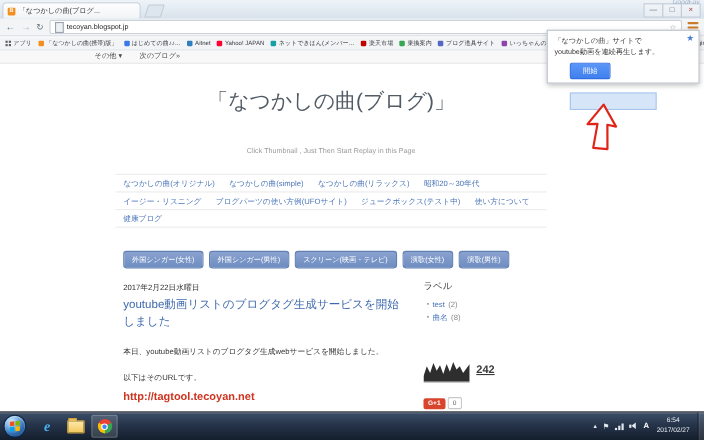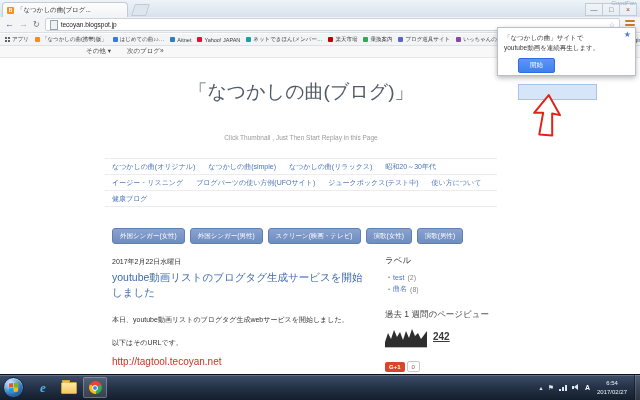--- a/index.html
+++ b/index.html
@@ -63,21 +63,21 @@
   .nav-link{color:#4a74b8;}
 
   .cat-tabs{position:absolute;top:170px;left:112px;display:flex;gap:5px;}
   .cat-tab{background:linear-gradient(#8aa2cf,#6e8dc1);border:1px solid #6080b4;color:#fff;
            font-size:6.5px;padding:2.5px 7px;border-radius:3px;white-space:nowrap;}
 
   .post-date{position:absolute;top:199px;left:112px;font-size:7px;color:#2d2d2d;}
   .post-title{position:absolute;top:212px;left:112px;width:252px;font-size:10.5px;line-height:1.45;color:#3e69ae;}
   .post-body1{position:absolute;top:257px;left:112px;width:262px;font-size:7px;color:#333;}
   .post-body2{position:absolute;top:280px;left:112px;font-size:7px;color:#333;}
-  .post-link{position:absolute;top:298px;left:112px;font-size:10px;color:#cf3420;}
+  .post-link{position:absolute;top:298px;left:112px;font-size:10px;color:#cf3420;font-weight:bold;}
 
   .sb-h{font-size:8.5px;color:#3c3c3c;}
   .sb-labels-h{position:absolute;top:197px;left:385px;}
   .sb-labels{position:absolute;top:213px;left:388px;font-size:7px;}
   .sb-label{display:flex;gap:3px;align-items:center;height:12px;}
   .sb-label .bullet{color:#888;font-size:6px;}
   .sb-label a{color:#4a74b8;}
   .sb-label .cnt{color:#888;}
   .sb-pv-h{position:absolute;top:251px;left:385px;width:112px;}
   .sb-chart{position:absolute;top:267px;left:385px;width:42px;height:22px;border-bottom:1px solid #b9b9b9;}
@@ -177,21 +177,20 @@
         <span class="bullet">•</span>
         <a>test</a>
         <span class="cnt">(2)</span>
       </div>
       <div class="sb-label">
         <span class="bullet">•</span>
         <a>曲名</a>
         <span class="cnt">(8)</span>
       </div>
     </div>
-    <div class="sb-h sb-pv-h">過去 1 週間のページビュー</div>
     <svg class="sb-chart" viewBox="0 0 42 22" preserveAspectRatio="none">
       <path d="M0,17 L3,8 L6,14 L9,5 L12,12 L15,7 L18,15 L21,6 L24,13 L27,4 L30,11 L33,8 L36,14 L42,6 L42,22 L0,22 Z" fill="#2e2e2e"></path>
     </svg>
     <div class="sb-count">242</div>
     <div class="gplus">
       <span class="gplus-btn">G+1</span>
       <span class="gplus-count">0</span>
     </div>
   </div>
 

